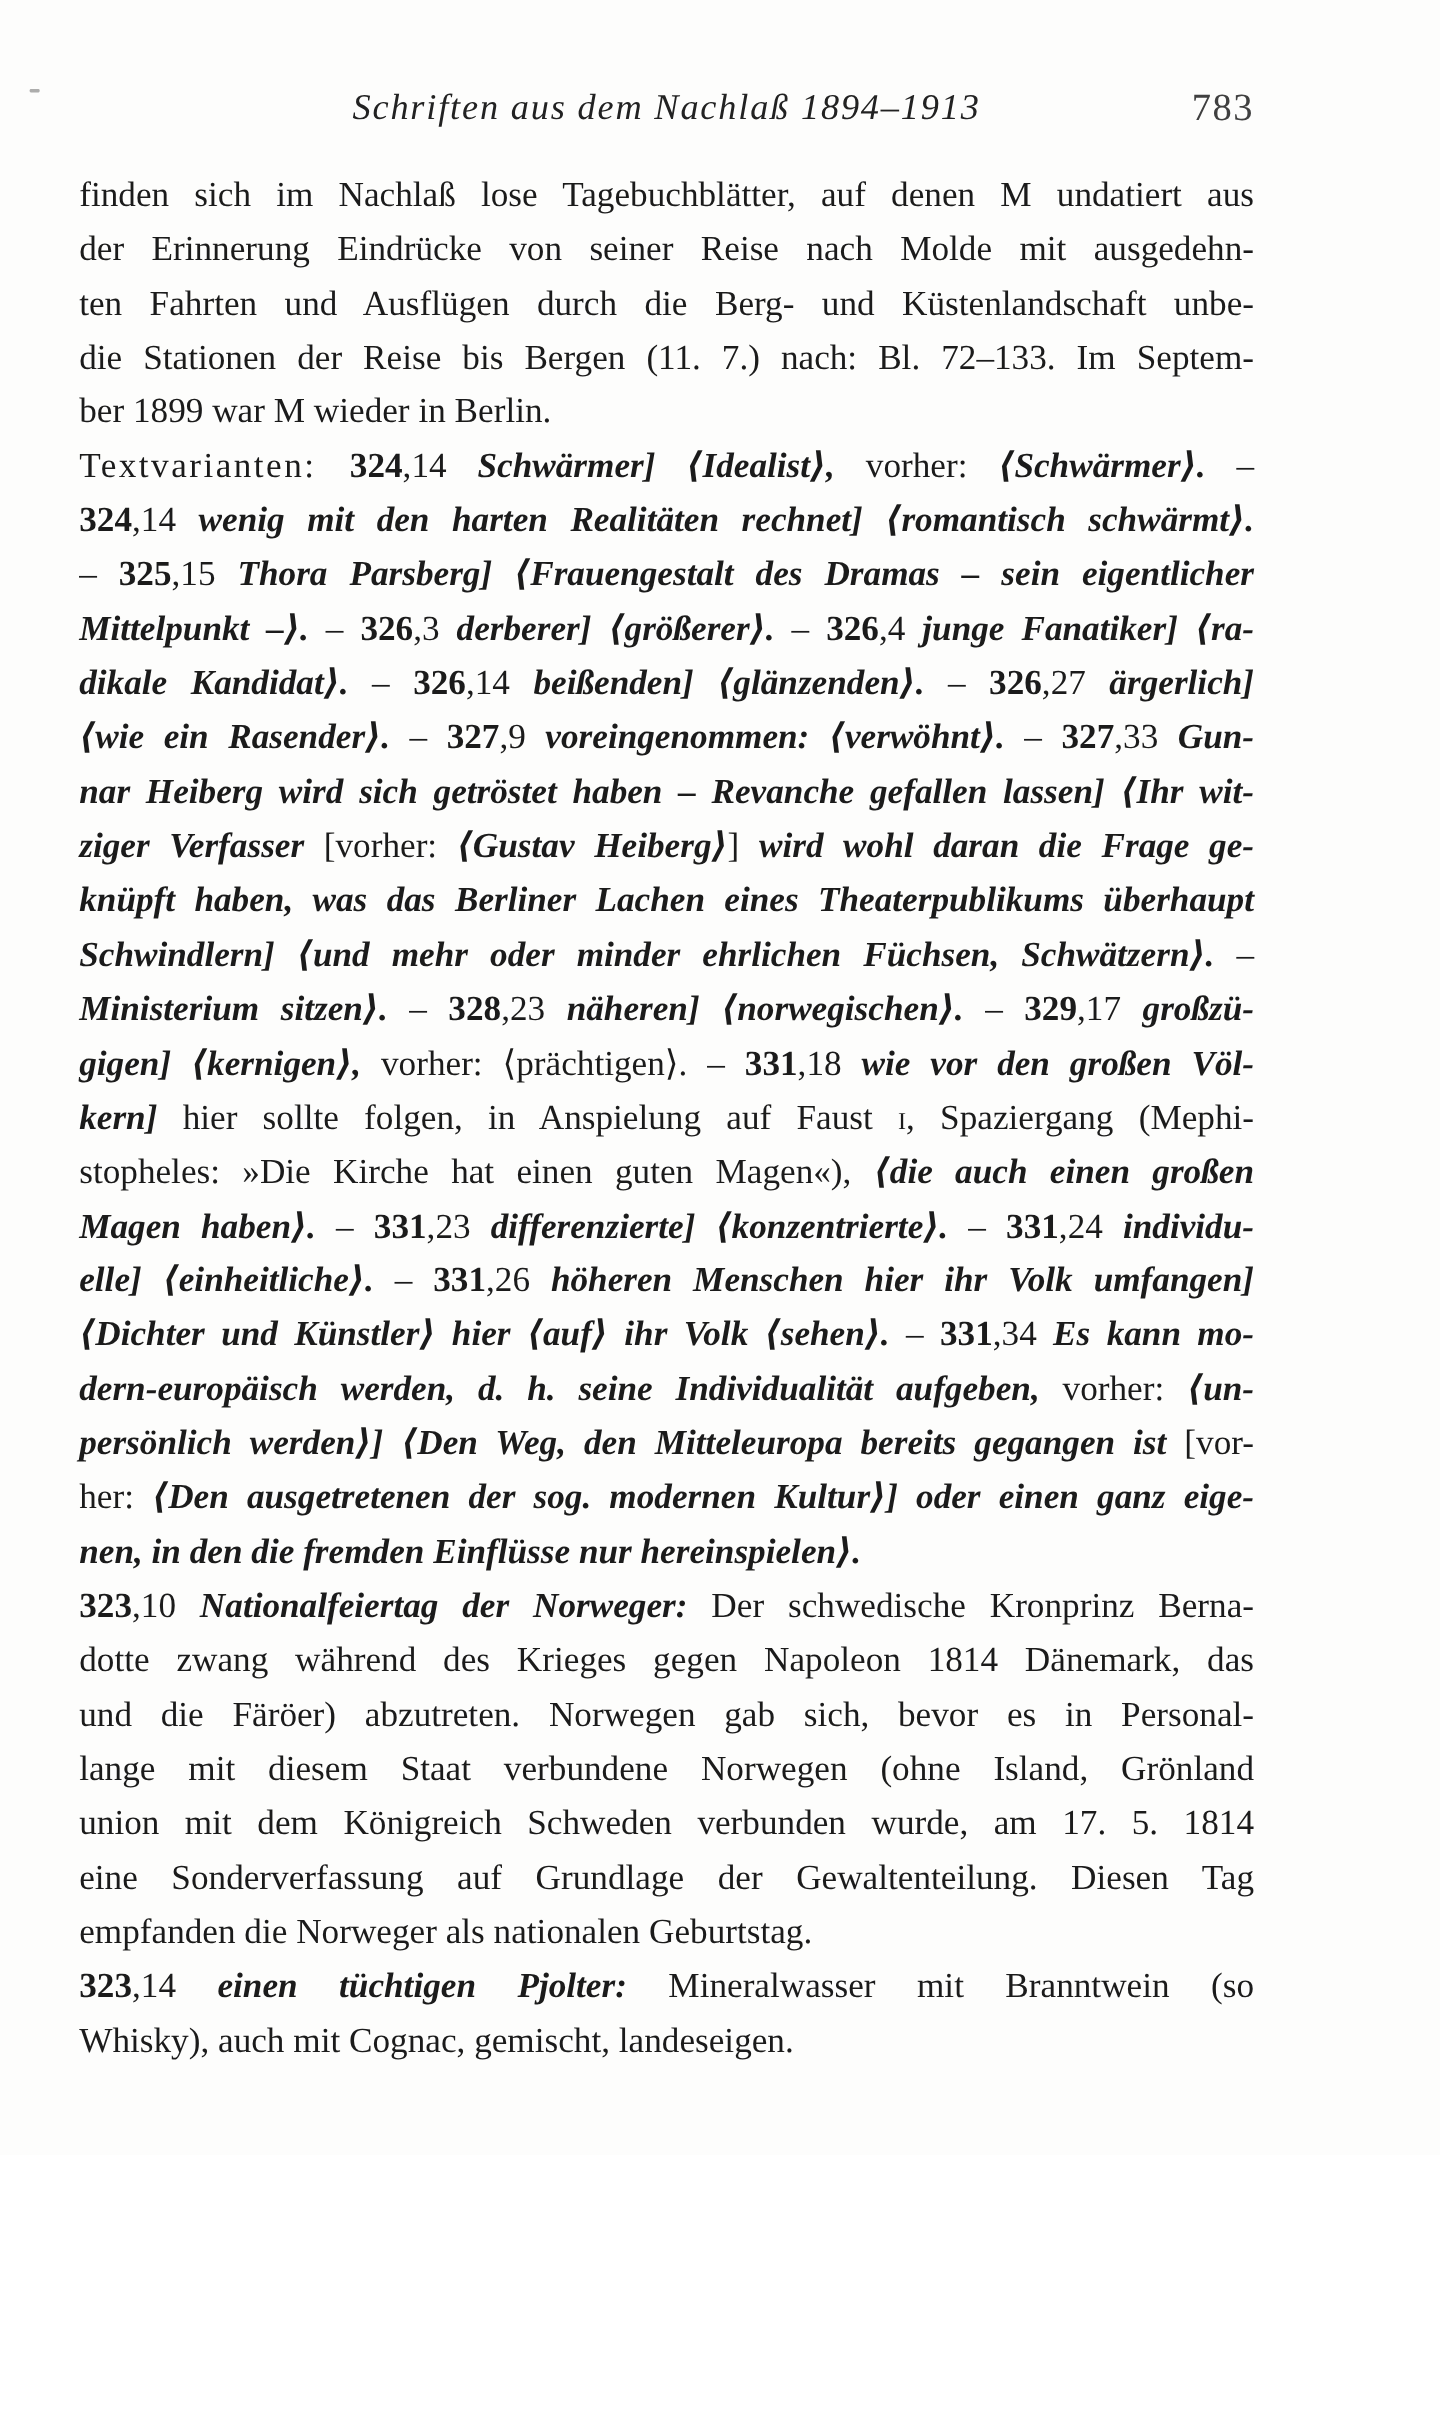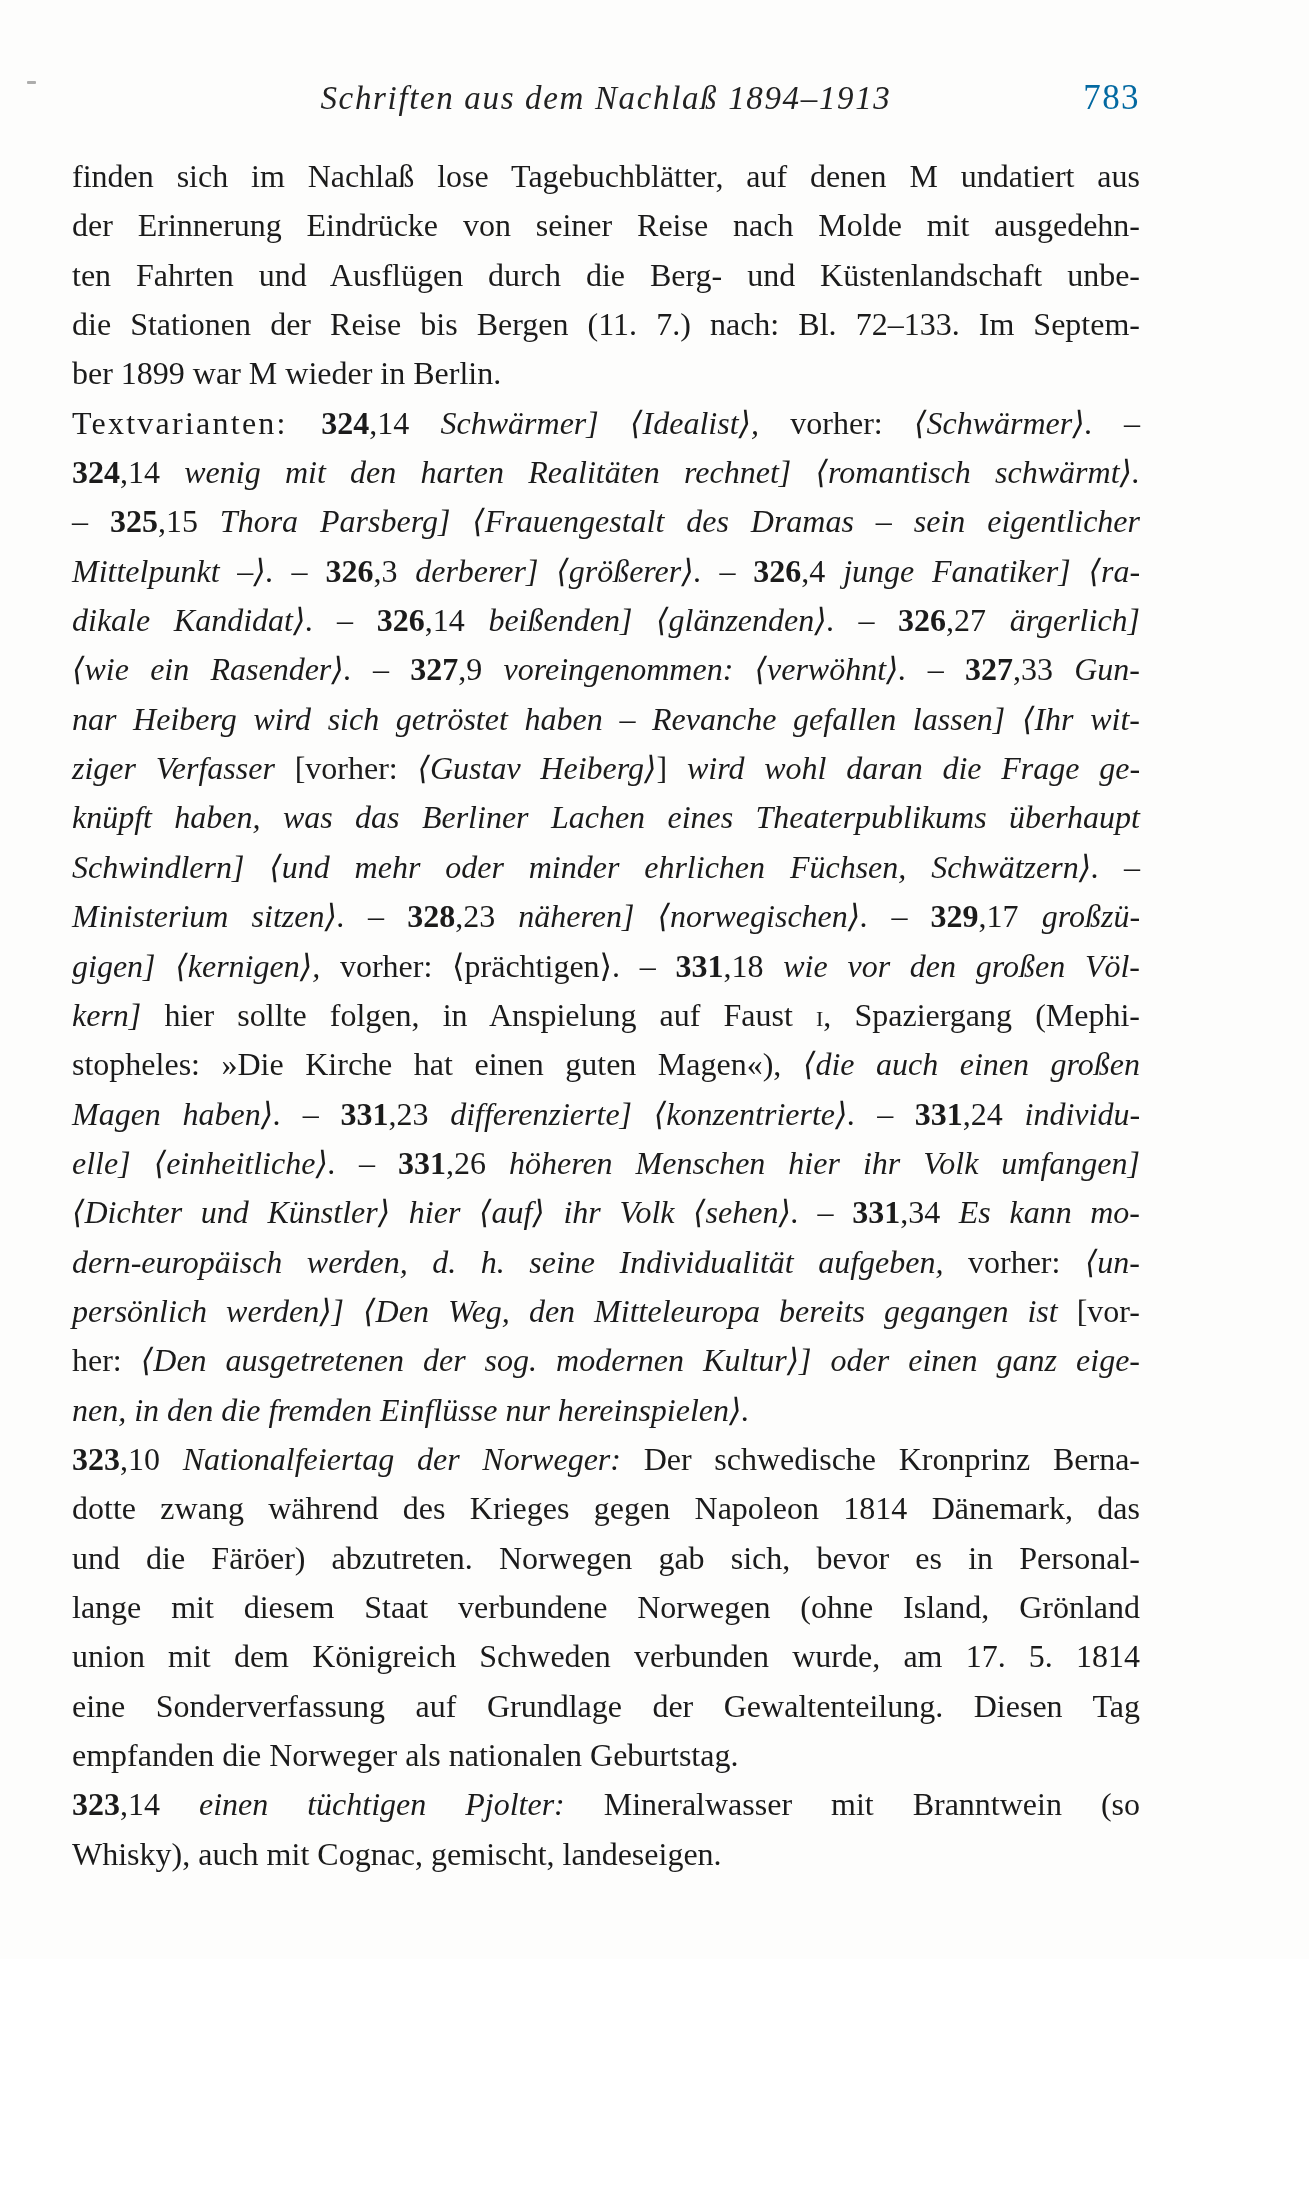--- a/index.html
+++ b/index.html
@@ -32,21 +32,21 @@
     line-height: 52px;
     color: #222;
   }
   .page-number {
     position: absolute;
     right: 0;
     top: 0;
     font-size: 35px;
     line-height: 52px;
     letter-spacing: 0.04em;
-    color: #0369a1;
+    color: #404040;
   }
   .text-block {
     position: absolute;
     top: 152px;
     left: 72px;
     width: 1068px;
     font-size: 32px;
     color: #1b1b1b;
   }
   .line {
@@ -54,21 +54,21 @@
     line-height: 49.35px;
     text-align: justify;
     text-align-last: justify;
     overflow: visible;
     white-space: normal;
   }
   .line.last {
     text-align-last: left;
   }
   .r { font-style: normal; font-weight: normal; }
-  .i { font-style: italic; font-weight: normal; }
+  .i { font-style: italic; font-weight: bold; }
   .b { font-style: normal; font-weight: bold; }
   .sp { letter-spacing: 0.07em; }
   .sc { font-variant: small-caps; }
   .speck {
     position: absolute;
     left: 27px;
     top: 81px;
     width: 9px;
     height: 3px;
     background: #8a8a8a;

